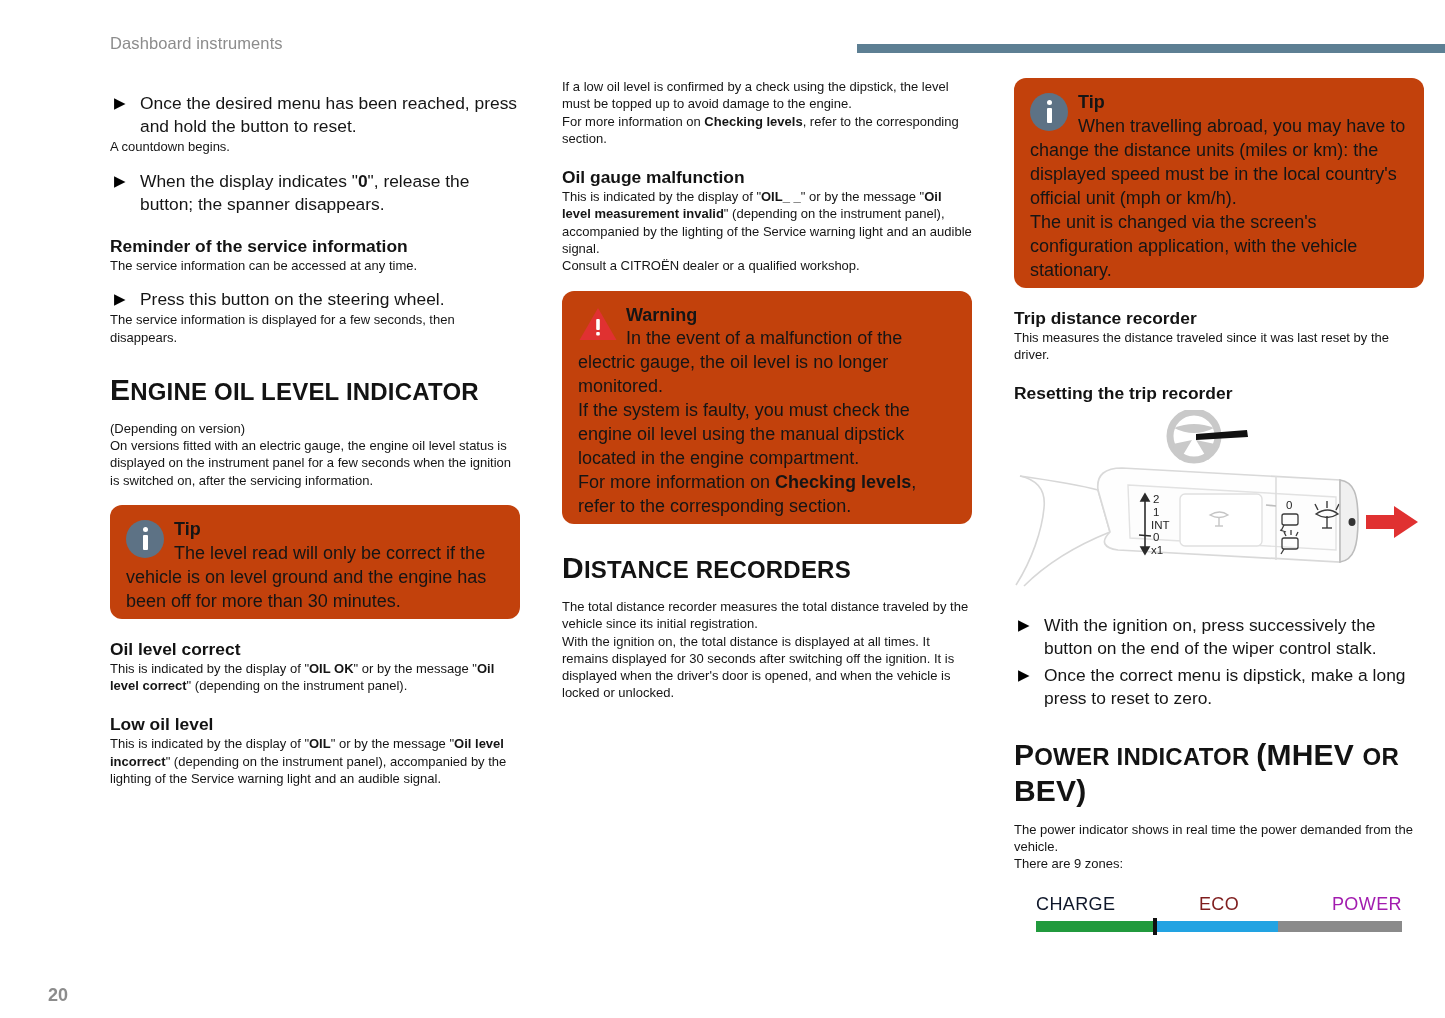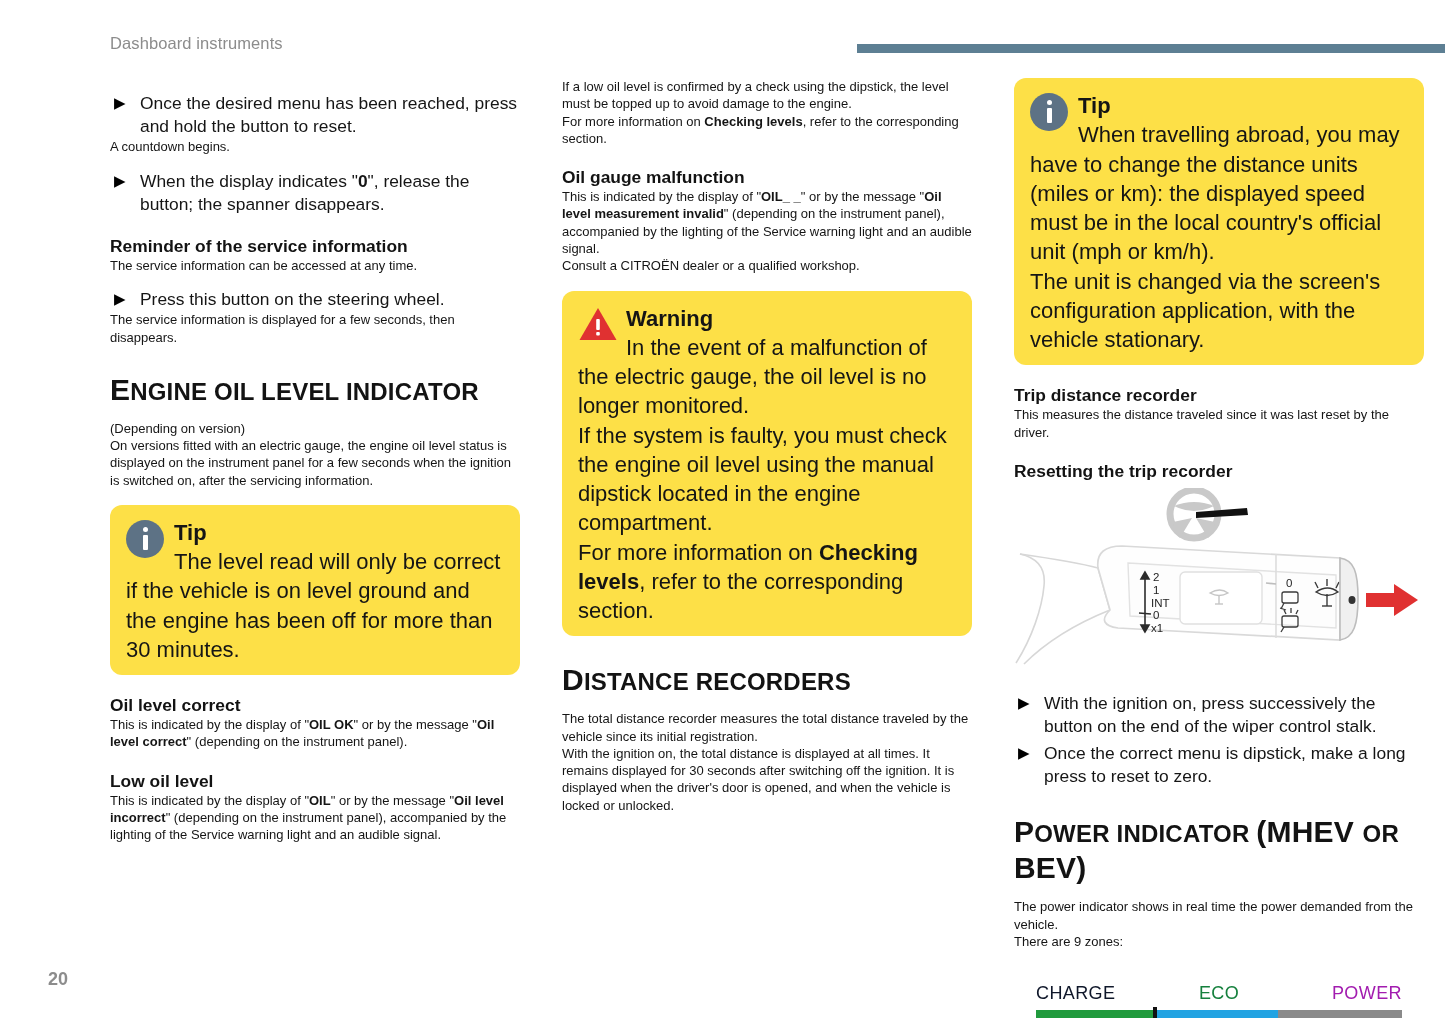--- a/index.html
+++ b/index.html
@@ -93,25 +93,25 @@
 
   .h2 {
     font-size: 17.4px;
     font-weight: bold;
     margin: 20px 0 0 0;
     color: #131313;
   }
 
   
   .callout {
-    background: #fde047;
+    background: #c2410c;
     border-radius: 12px;
-    padding: 13px 16px 11px 16px;
+    padding: 13px 16px 5px 16px;
     margin-top: 16px;
-    font-size: 22px;
+    font-size: 18px;
     line-height: 1.33;
     position: relative;
   }
   .callout .co-icon {
     float: left;
     width: 38px;
     height: 38px;
     margin: 2px 10px 0 0;
   }
   .callout .co-title {
@@ -158,37 +158,37 @@
   
   .power-wrap { margin-top: 22px; padding: 0 22px 0 22px; }
   .power-labels {
     display: flex;
     font-size: 18px;
     letter-spacing: .4px;
     margin-bottom: 6px;
     align-items: baseline;
   }
   .pl-charge { flex: 0 0 33%; color: #0f172a; }
-  .pl-eco    { flex: 0 0 34%; color: #15803d; text-align: center; margin-top: 11px; }
+  .pl-eco    { flex: 0 0 34%; color: #7f1d1d; text-align: center; }
   .pl-power  { flex: 0 0 33%; color: #a21caf; text-align: right; }
   .power-bar {
     display: flex;
     height: 11px;
     align-items: stretch;
   }
   .pb-charge { flex: 0 0 32%; background: #219a3d; }
   .pb-sep    { flex: 0 0 4px; background: #111; margin: -3px 0; }
   .pb-eco    { flex: 0 0 33%; background: #22a3e2; }
   .pb-power  { flex: 1 1 auto; background: #8a8a8a; }
 
   
   .page-number {
     position: absolute;
     left: 48px;
-    bottom: 28px;
+    bottom: 12px;
     font-size: 18px;
     font-weight: bold;
     color: #8c8c8c;
   }
 </style>
 </head>
 <body>
 
 <div class="page-header">
   <div class="header-title">Dashboard instruments</div>

